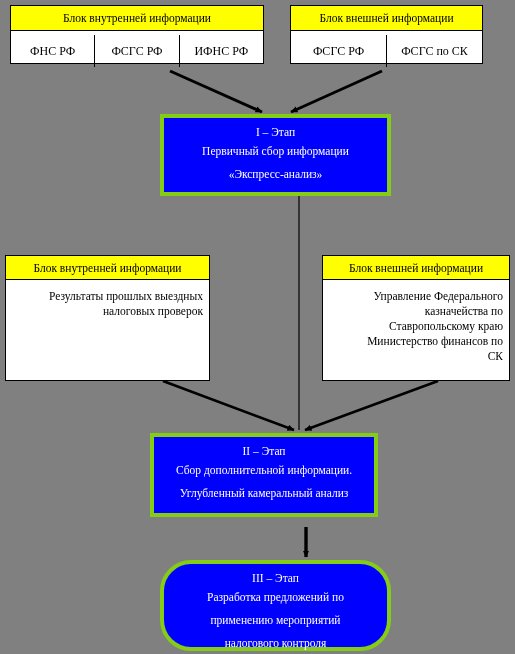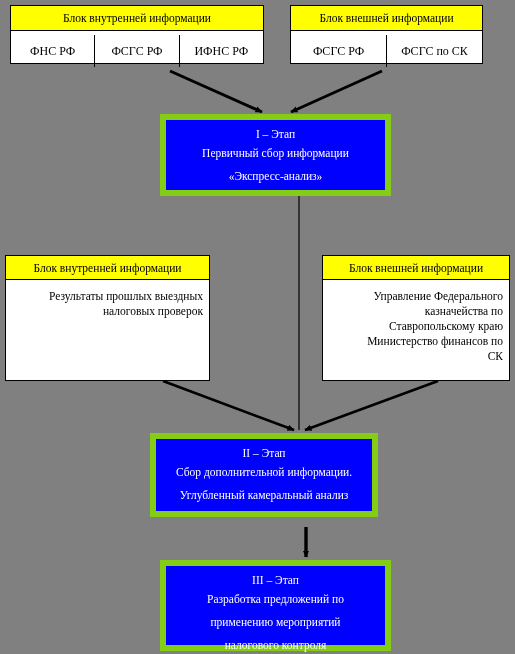--- a/index.html
+++ b/index.html
@@ -95,21 +95,21 @@
     font-size: 11.5px;
     line-height: 15px;
     padding: 9px 6px 0 6px;
     white-space: pre-line;
   }
 
   
   .stage {
     position: absolute;
     background: #0000ff;
-    border: 6px solid #84cc16;
+    border: 4px solid #84cc16;
     box-sizing: border-box;
     color: #ffffff;
     text-align: center;
   }
   .stage-title {
     font-size: 11.5px;
     line-height: 15px;
     padding-top: 7px;
     white-space: nowrap;
   }
@@ -182,20 +182,20 @@
 Министерство финансов по
 СК</div>
   </div>
 
   <div class="stage" style="left:150px; top:433px; width:228px; height:84px;">
     <div class="stage-title">II – Этап</div>
     <div class="stage-text">Сбор дополнительной информации.
 Углубленный камеральный анализ</div>
   </div>
 
-  <div class="stage" style="left:160px; top:560px; width:231px; height:91px;">
+  <div class="stage" style="left:160px; top:560px; width:231px; height:91px;border-radius:31px;">
     <div class="stage-title">III – Этап</div>
     <div class="stage-text">Разработка предложений по
 применению мероприятий
 налогового контроля</div>
   </div>
 
 </div>
 
 </body></html>

